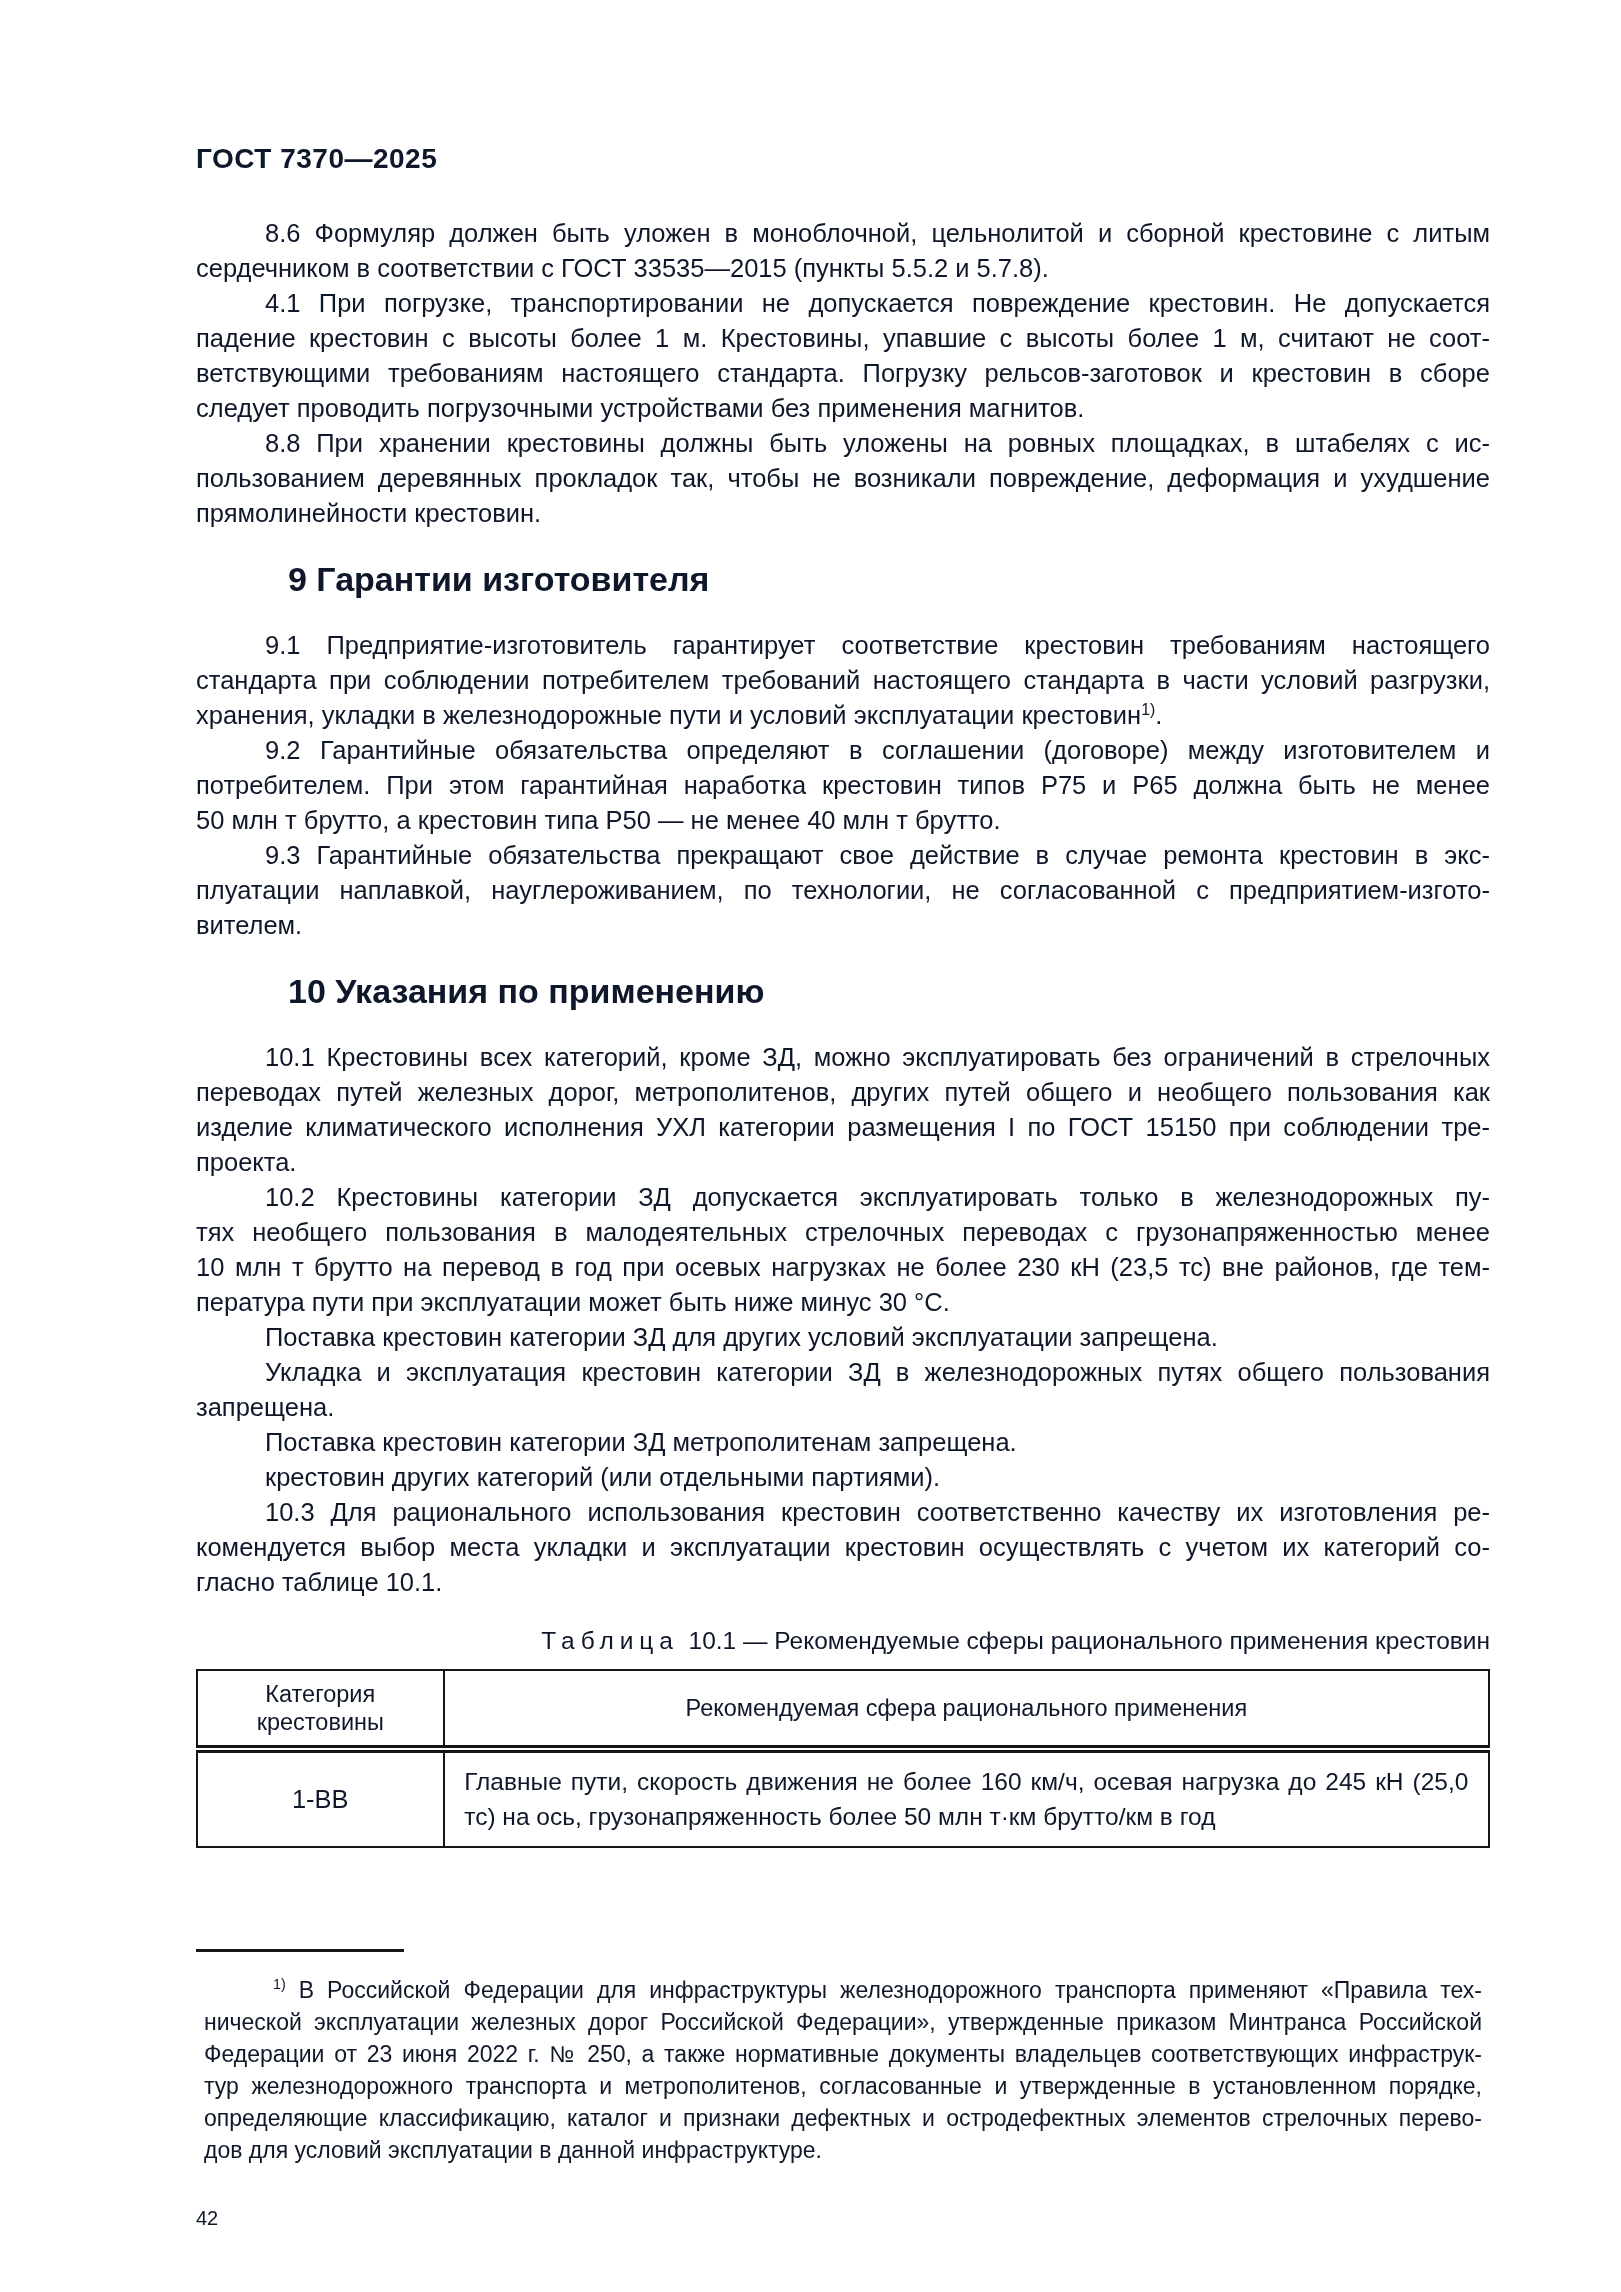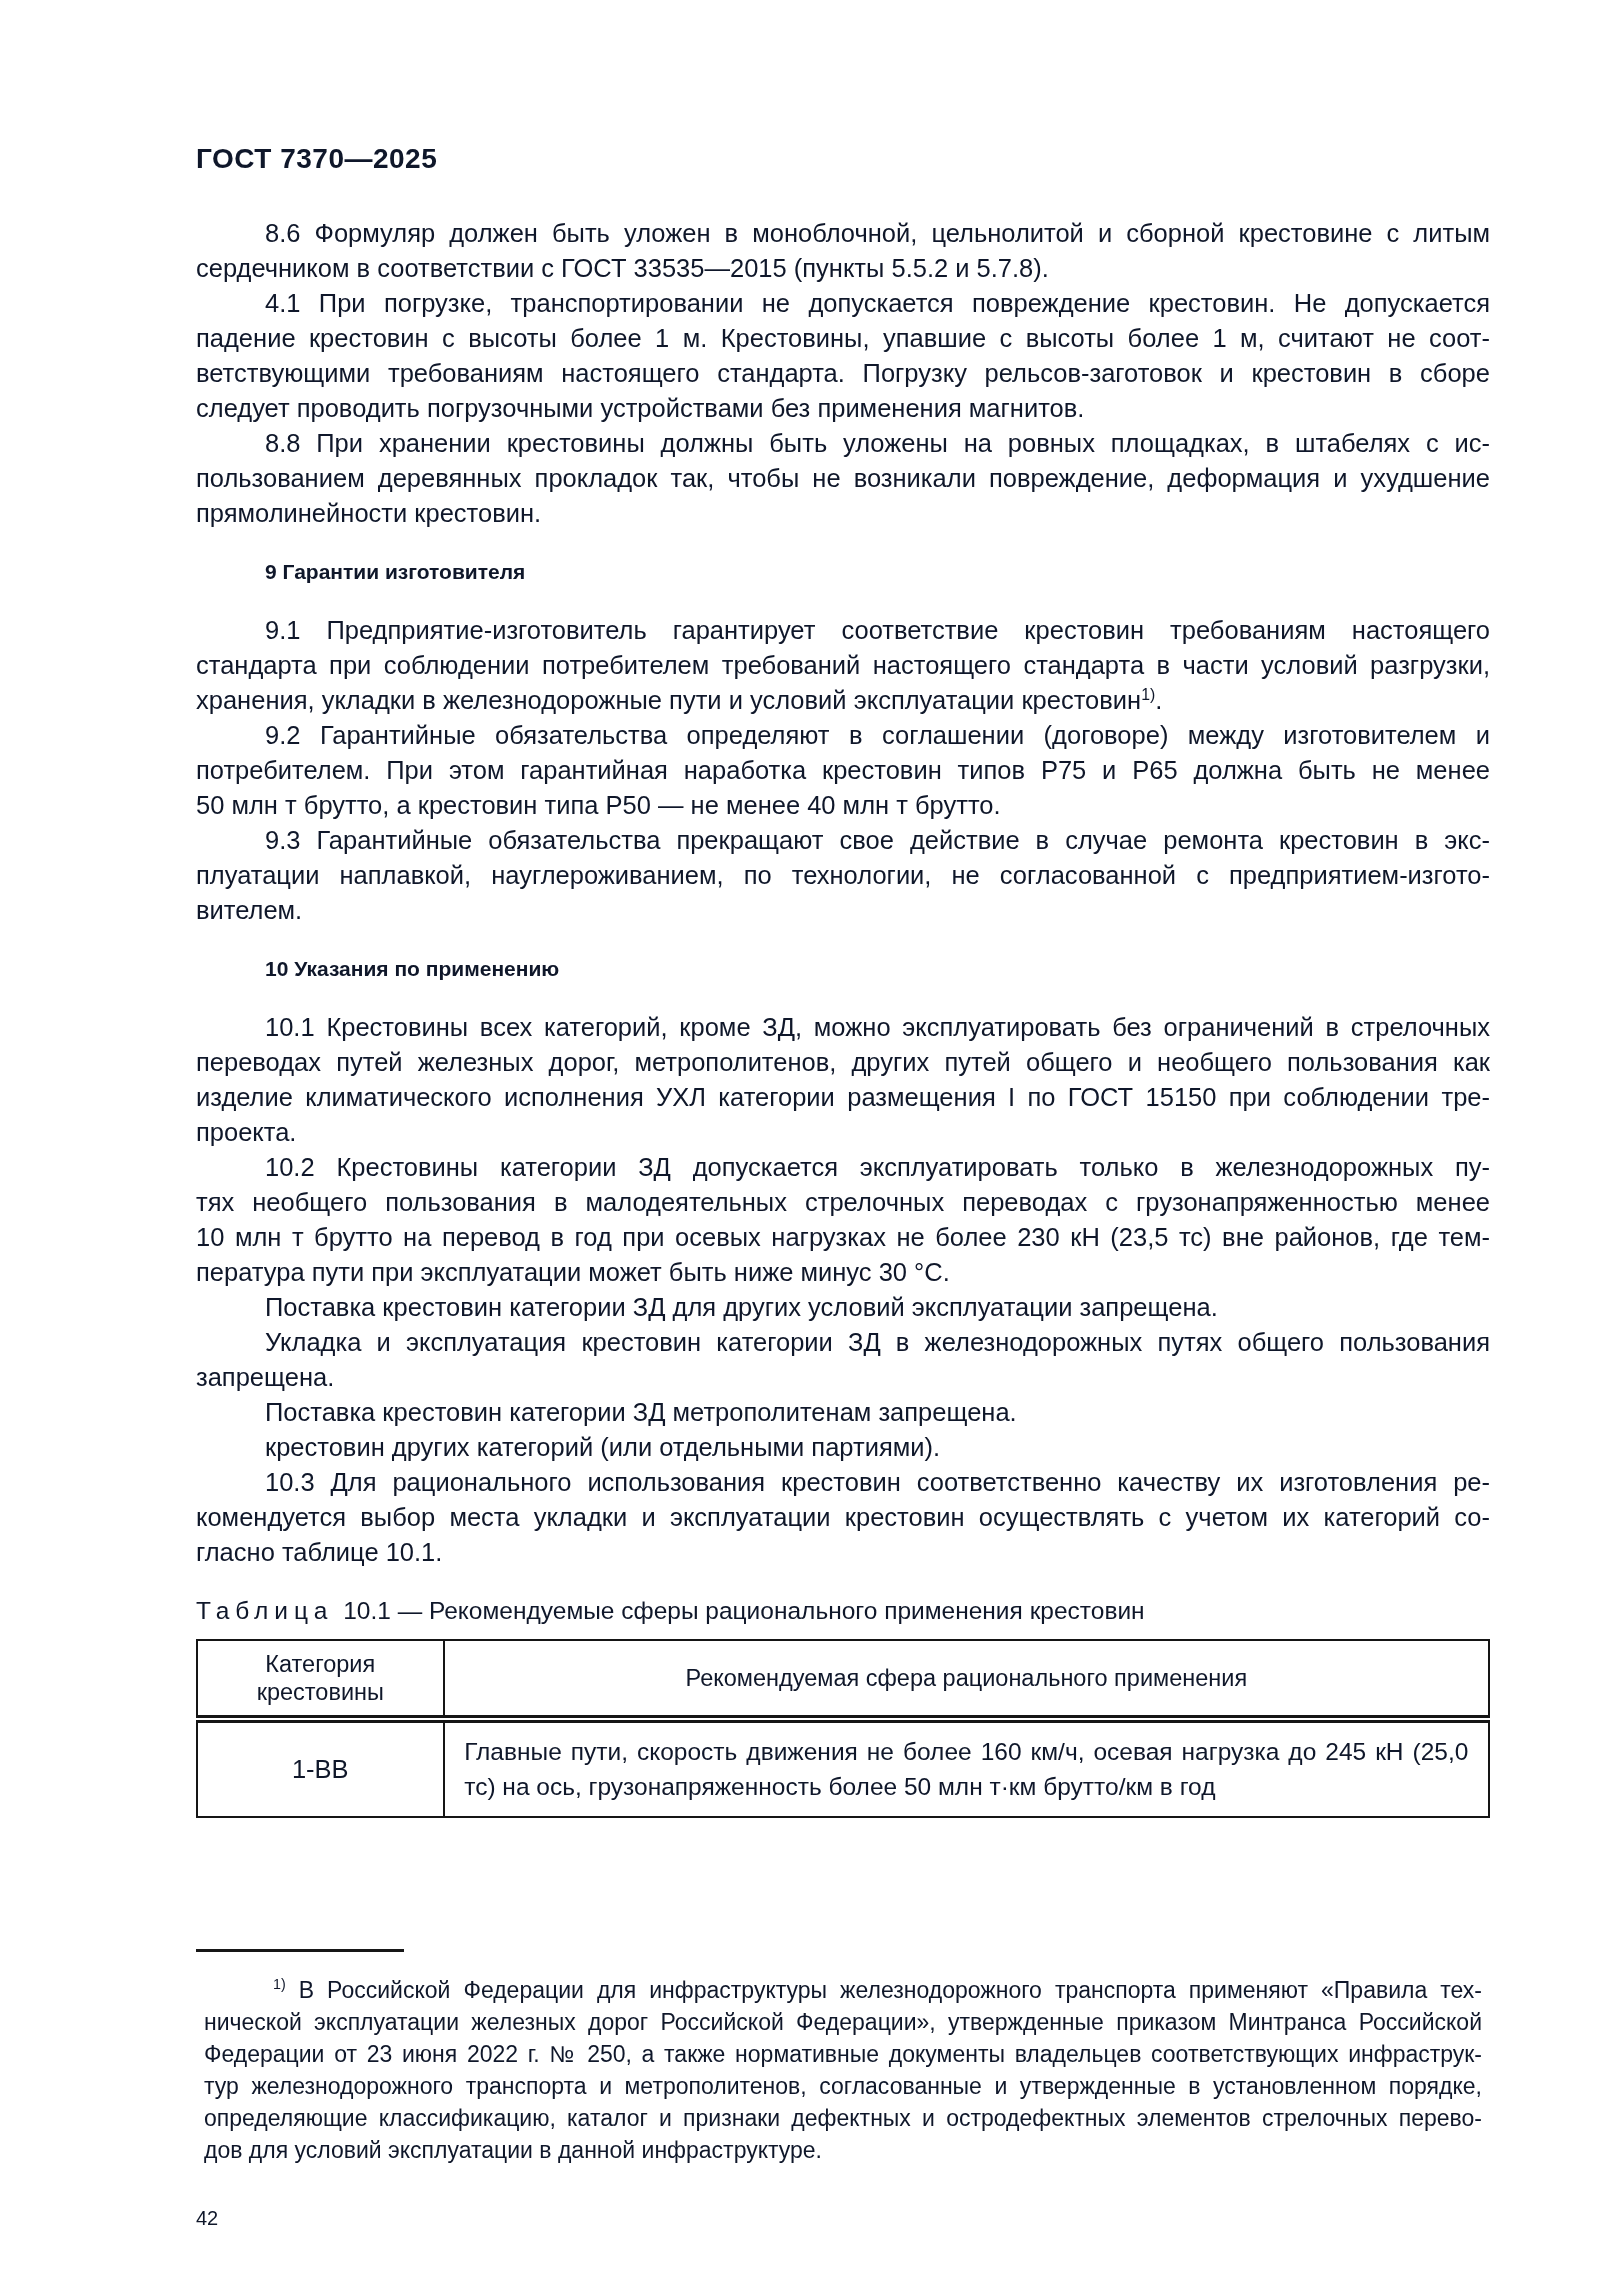--- a/index.html
+++ b/index.html
@@ -2,27 +2,27 @@
 <html lang="ru"><head>
 <meta charset="utf-8">
 <style>
   html,body{margin:0;padding:0;background:#ffffff;}
   .page{
     width:1621px;height:2293px;box-sizing:border-box;background:#ffffff;
     padding:143px 131px 63px 196px;display:flex;flex-direction:column;overflow:hidden;
     color:#0f172a;font-family:"Liberation Sans","DejaVu Sans",sans-serif;
   }
   .doc-header{font-size:28px;font-weight:700;margin:0 0 41px 0;letter-spacing:0.5px;}
-  .h{font-size:21px;font-weight:700;margin:29px 0 29px 69px;}
+  .h{font-size:34px;font-weight:700;margin:29px 0 29px 92px;}
   .para{font-size:25.5px;line-height:35px;margin:0;}
   .ln{text-align:justify;text-align-last:justify;}
   .para .ln:last-child,.fn .ln:last-child{text-align-last:left;}
   .para .ln:first-child,.fn .ln:first-child{text-indent:69px;}
   sup{font-size:.62em;line-height:0;}
-  .caption{font-size:24.5px;margin:27.4px 0 13.7px 0;}
+  .caption{font-size:24.5px;margin:27.4px 0 13.7px 0;text-align:right;}
   .spaced{letter-spacing:5.9px;}
   .cap-rest{margin-left:9.8px;}
   table.gost{width:100%;border-collapse:collapse;border:2.9px solid #151515;}
   table.gost th,table.gost td{border:2px solid #151515;}
   table.gost thead th{
     border-bottom:8.8px double #151515;font-weight:400;font-size:23.5px;line-height:28px;
     padding:8.8px 9.8px;text-align:center;vertical-align:middle;
   }
   th.cat,td.cat{width:225px;}
   td.cat{text-align:center;vertical-align:middle;font-size:25.5px;}

